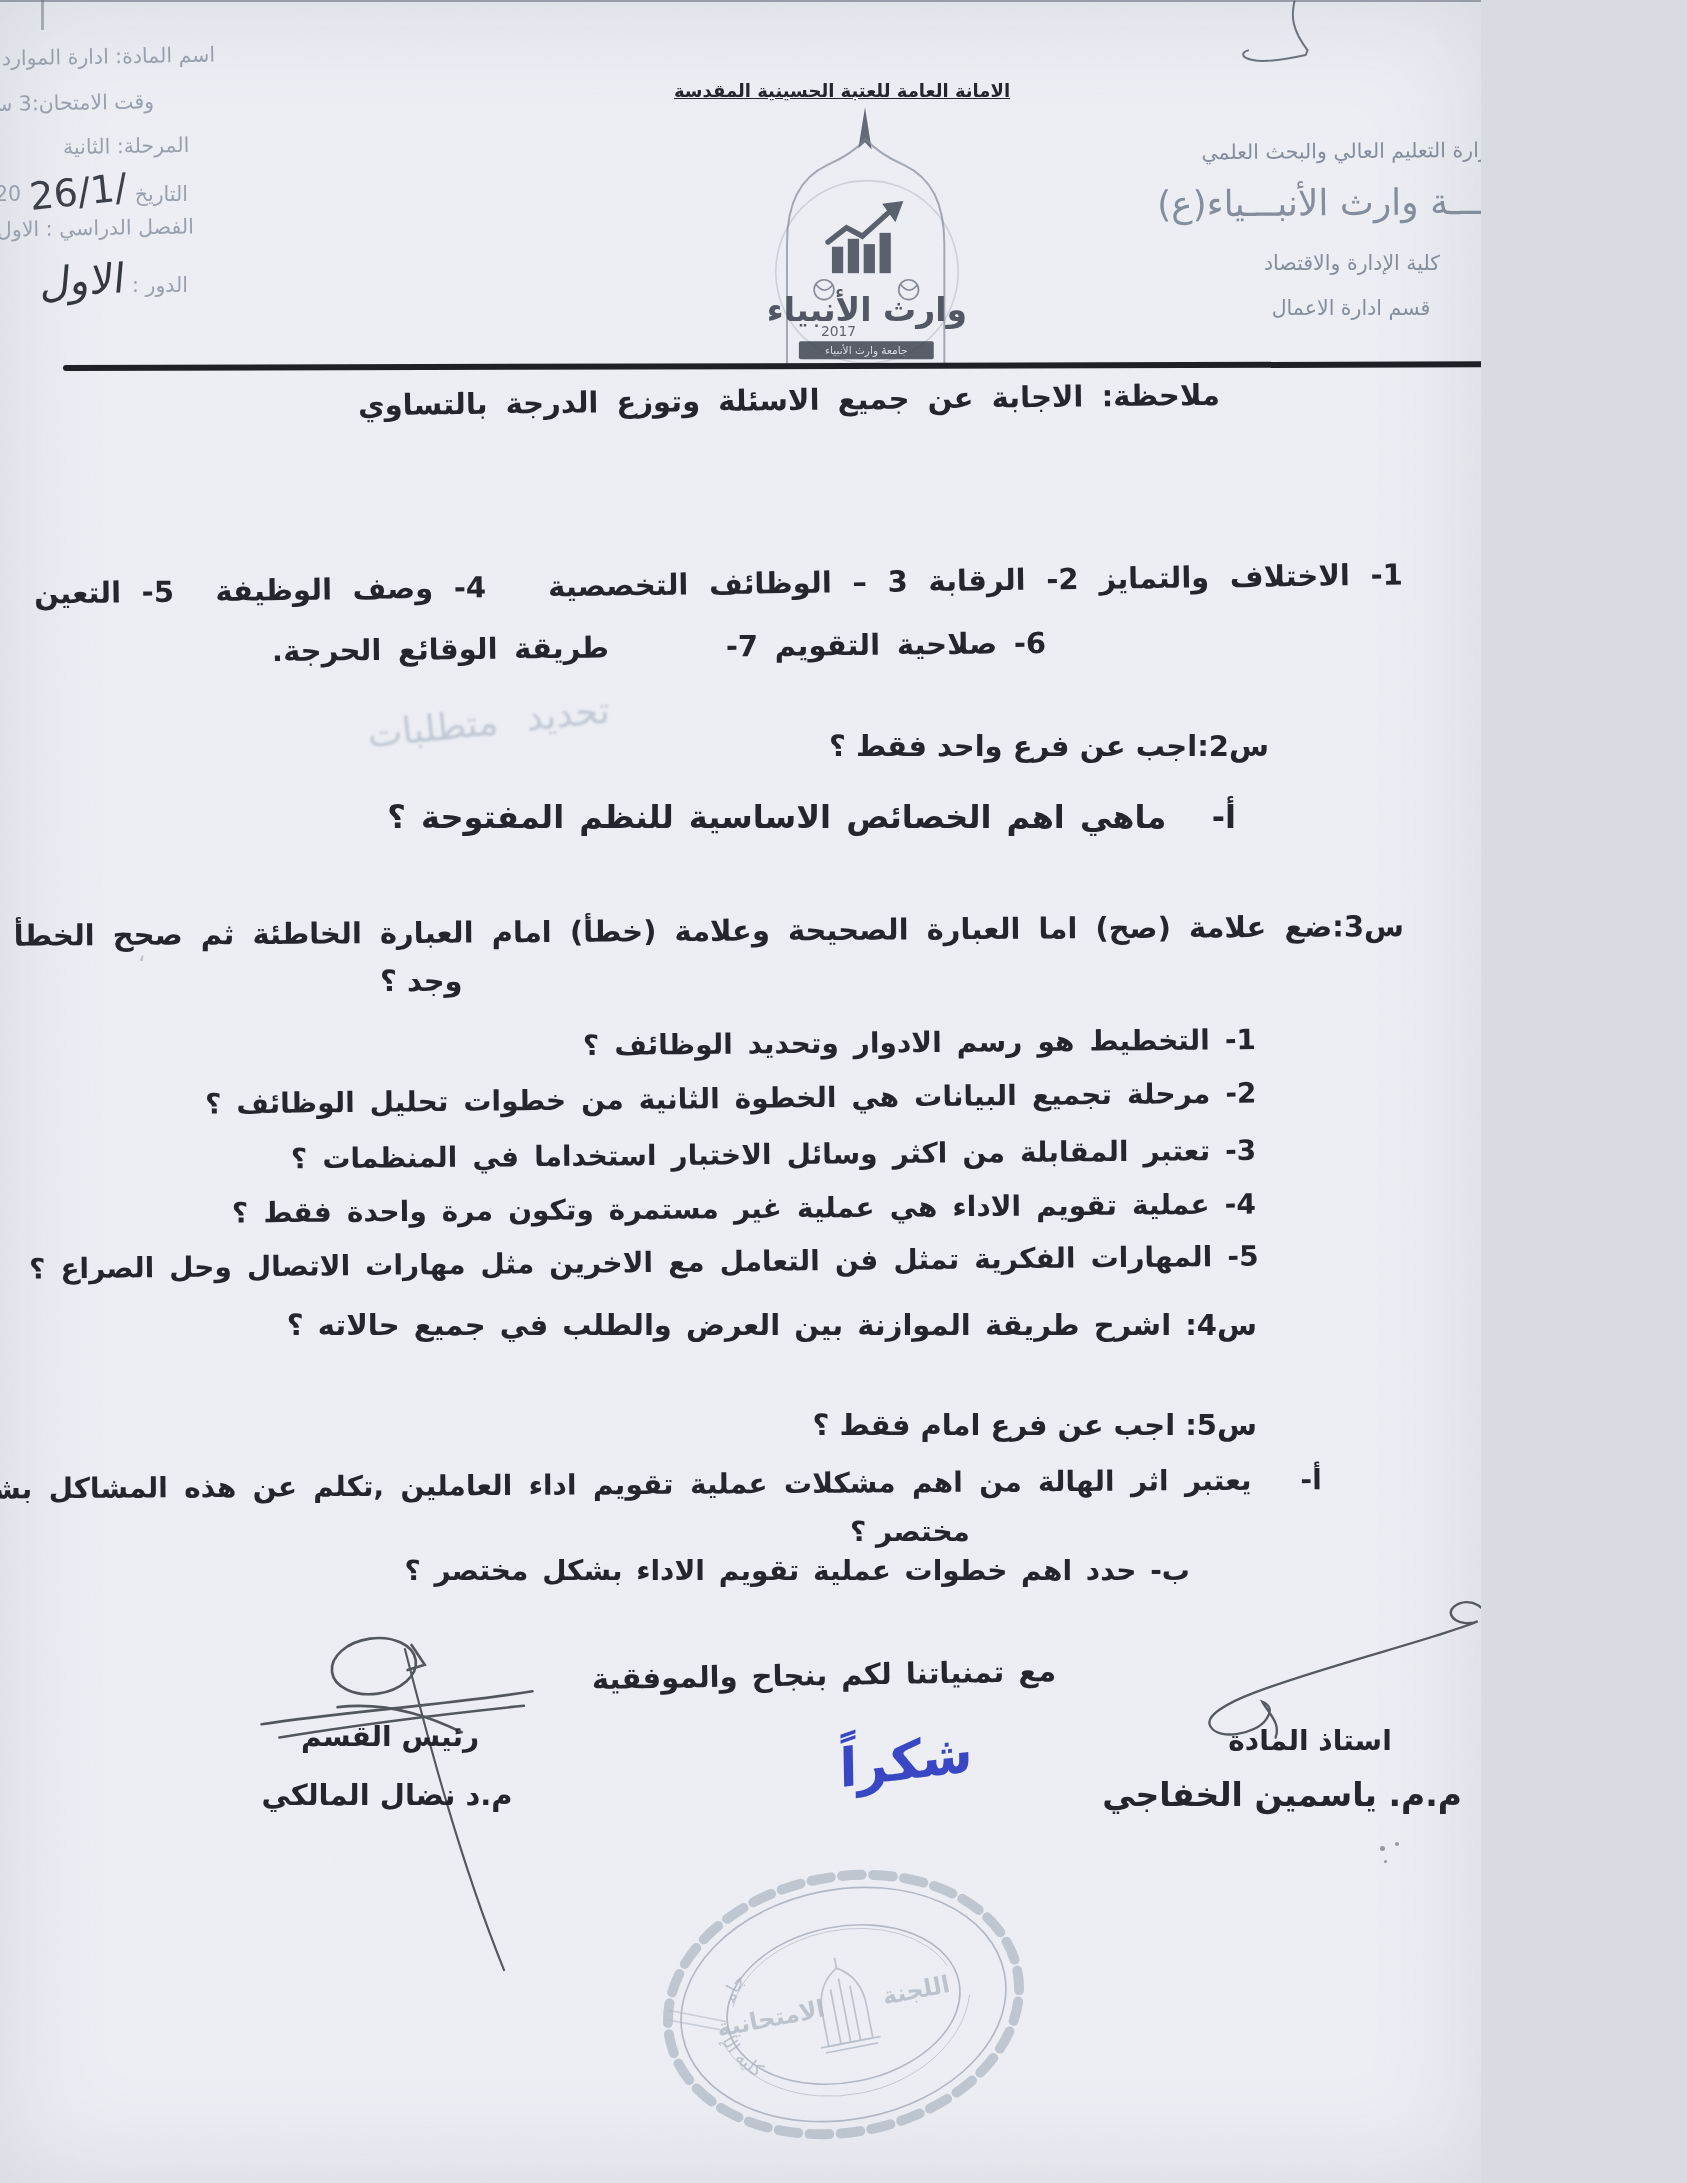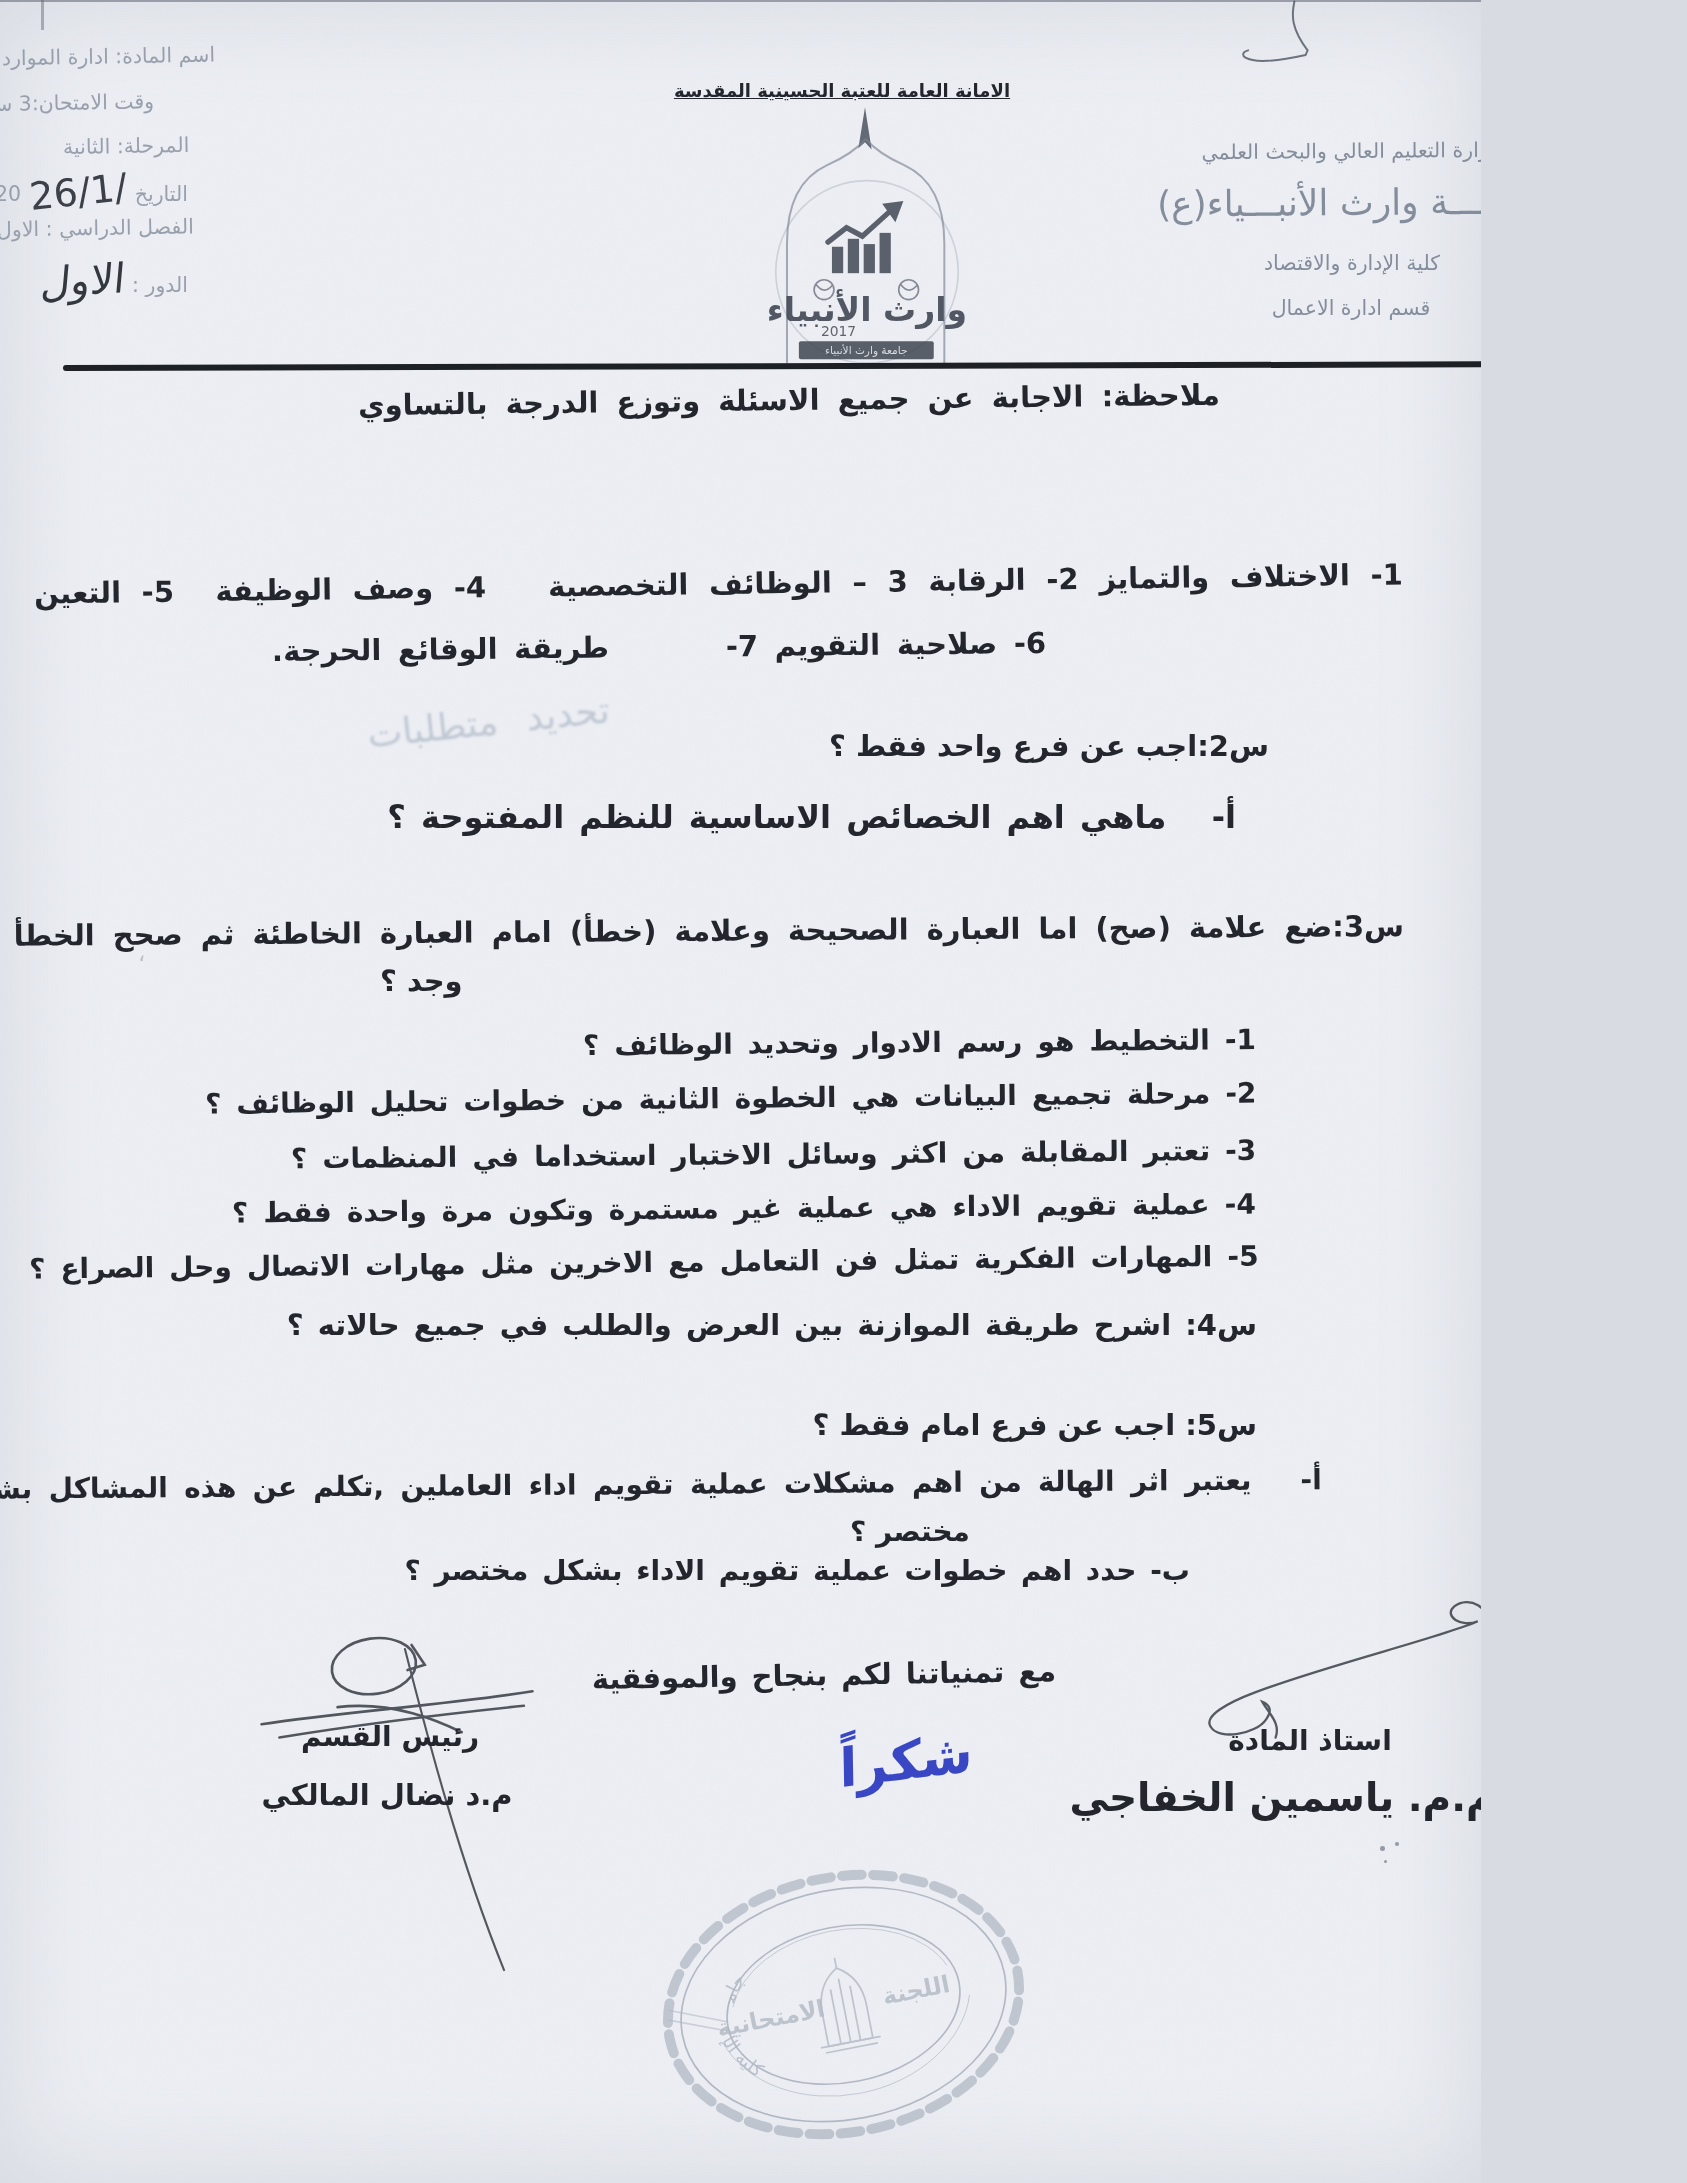--- a/index.html
+++ b/index.html
@@ -143,21 +143,21 @@
       <path d="M252,62 C280,170 330,370 402,548" stroke-width="3.2"></path>
     </g>
   </svg>
   <div class="abs ink" style="left:390px;top:1719px;transform:translateX(-50%);font-size:28px;">رئيس القسم</div>
   <div class="abs ink" style="left:387px;top:1777px;transform:translateX(-50%);font-size:29px;">م.د نضال المالكي</div>
 
   <svg class="abs" style="left:1191px;top:1588px;" width="304" height="159" viewBox="0 0 460 240">
     <path d="M442,58 C458,30 420,10 398,28 C382,42 408,60 434,50 C380,74 200,118 96,158 C56,173 18,194 30,210 C42,230 98,222 114,198 C124,184 118,176 108,172 C118,190 136,204 128,226" fill="none" stroke="#3a3f47" stroke-width="3.5" stroke-linecap="round" opacity=".85"></path>
   </svg>
   <div class="abs ink" style="left:1310px;top:1723px;transform:translateX(-50%);font-size:28px;">استاذ المادة</div>
-  <div class="abs ink" style="left:1282px;top:1774px;transform:translateX(-50%);font-size:39px;">م.م. ياسمين الخفاجي</div>
+  <div class="abs ink" style="left:1282px;top:1774px;transform:translateX(-50%);font-size:33px;">م.م. ياسمين الخفاجي</div>
 
   <div class="dot" style="left:1380px;top:1846px;width:4.6px;height:4.6px;"></div>
   <div class="dot" style="left:1395px;top:1842px;width:4px;height:4px;"></div>
   <div class="dot" style="left:1384px;top:1860px;width:3.3px;height:3.3px;"></div>
   <div class="abs grayhw" style="left:138px;top:939px;font-size:22.5px;opacity:.6;">،</div>
 
   <svg class="abs" style="left:632px;top:1839px;" width="423" height="331" viewBox="-320 -250 640 500">
     <g transform="rotate(-11)" stroke="#8f99a8" fill="none" opacity=".62">
       <ellipse rx="268" ry="193" stroke-width="15" stroke-dasharray="30 17" stroke-linecap="round" opacity=".75"></ellipse>
       <ellipse rx="248" ry="174" stroke-width="2.5"></ellipse>

